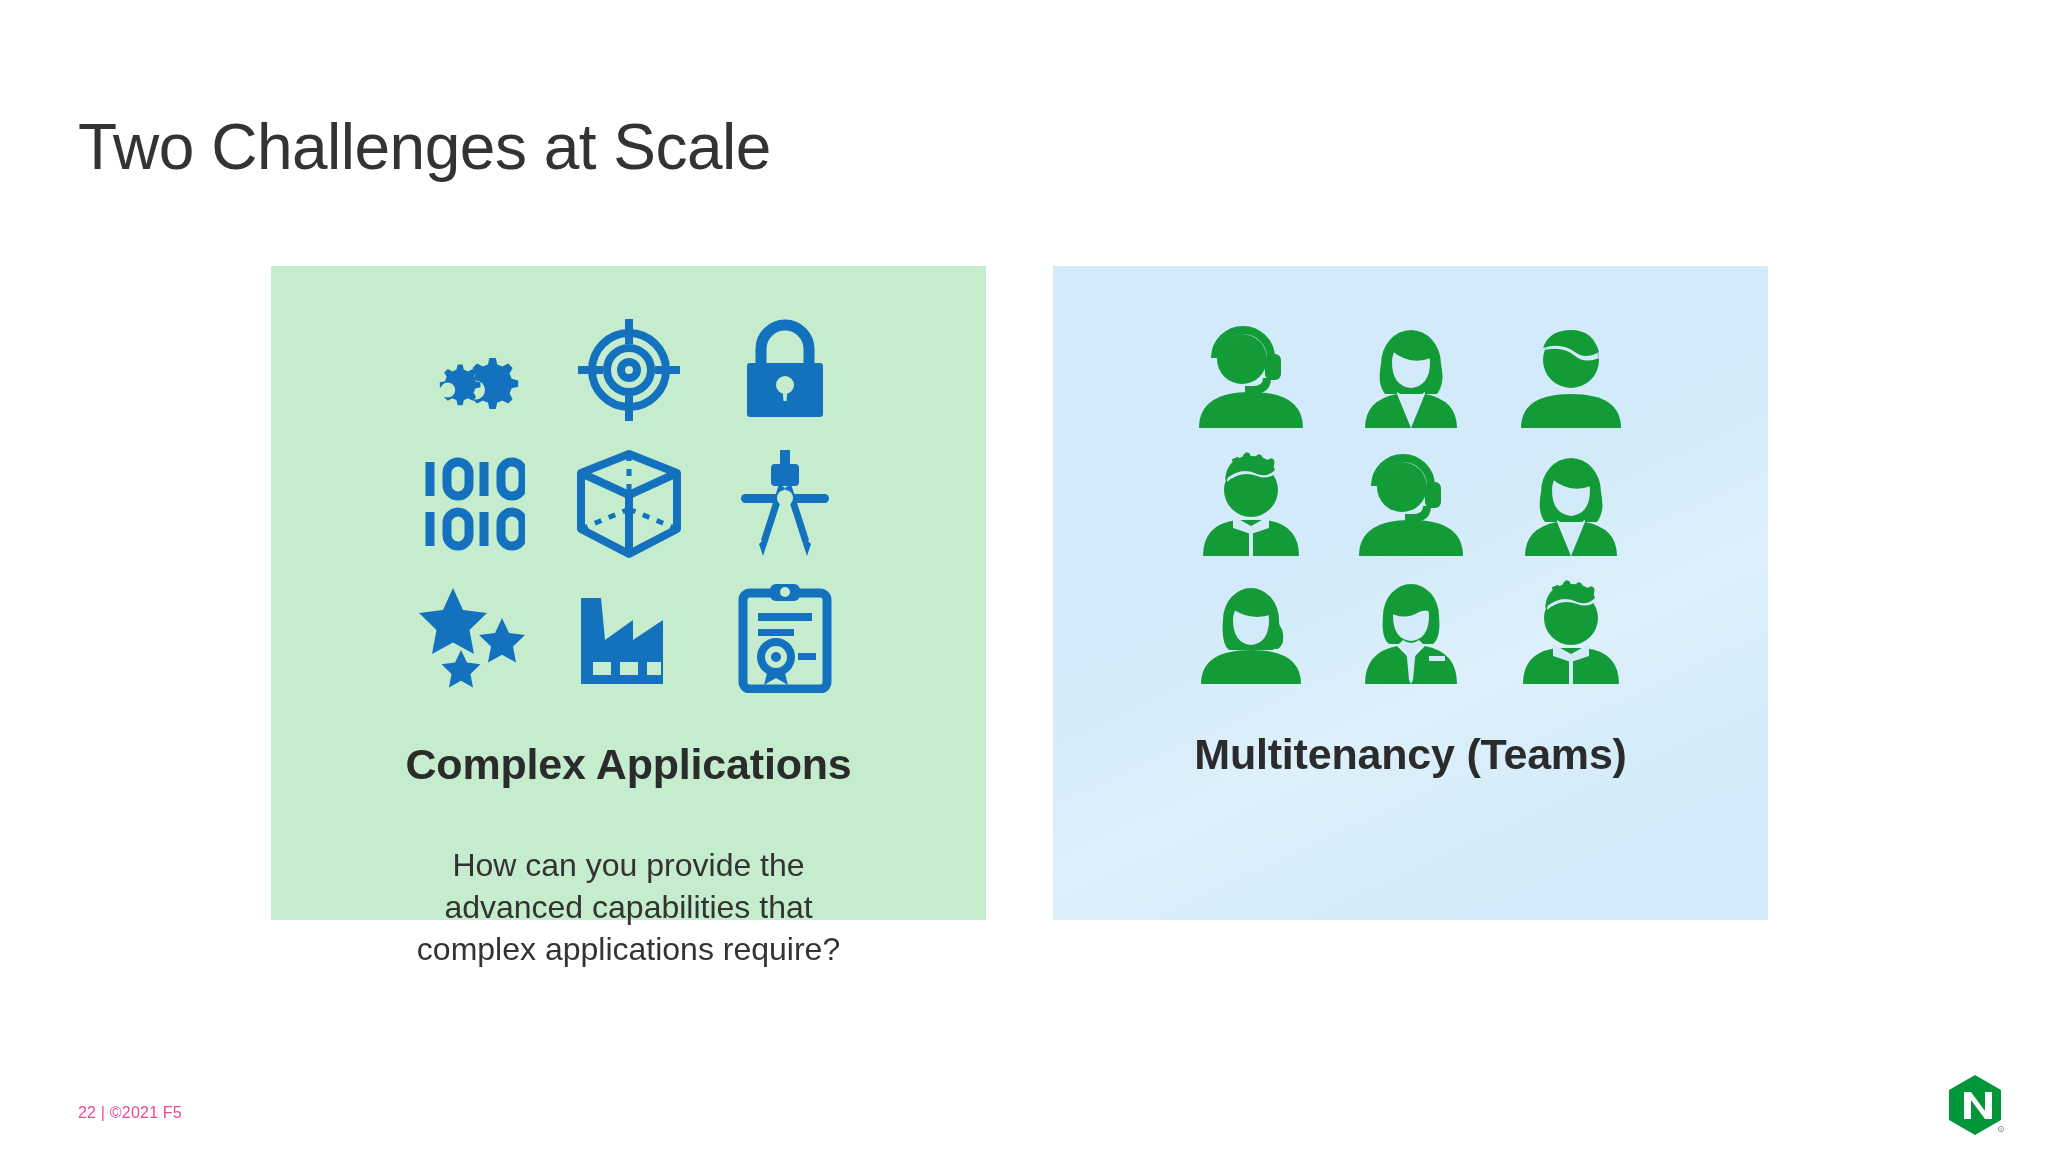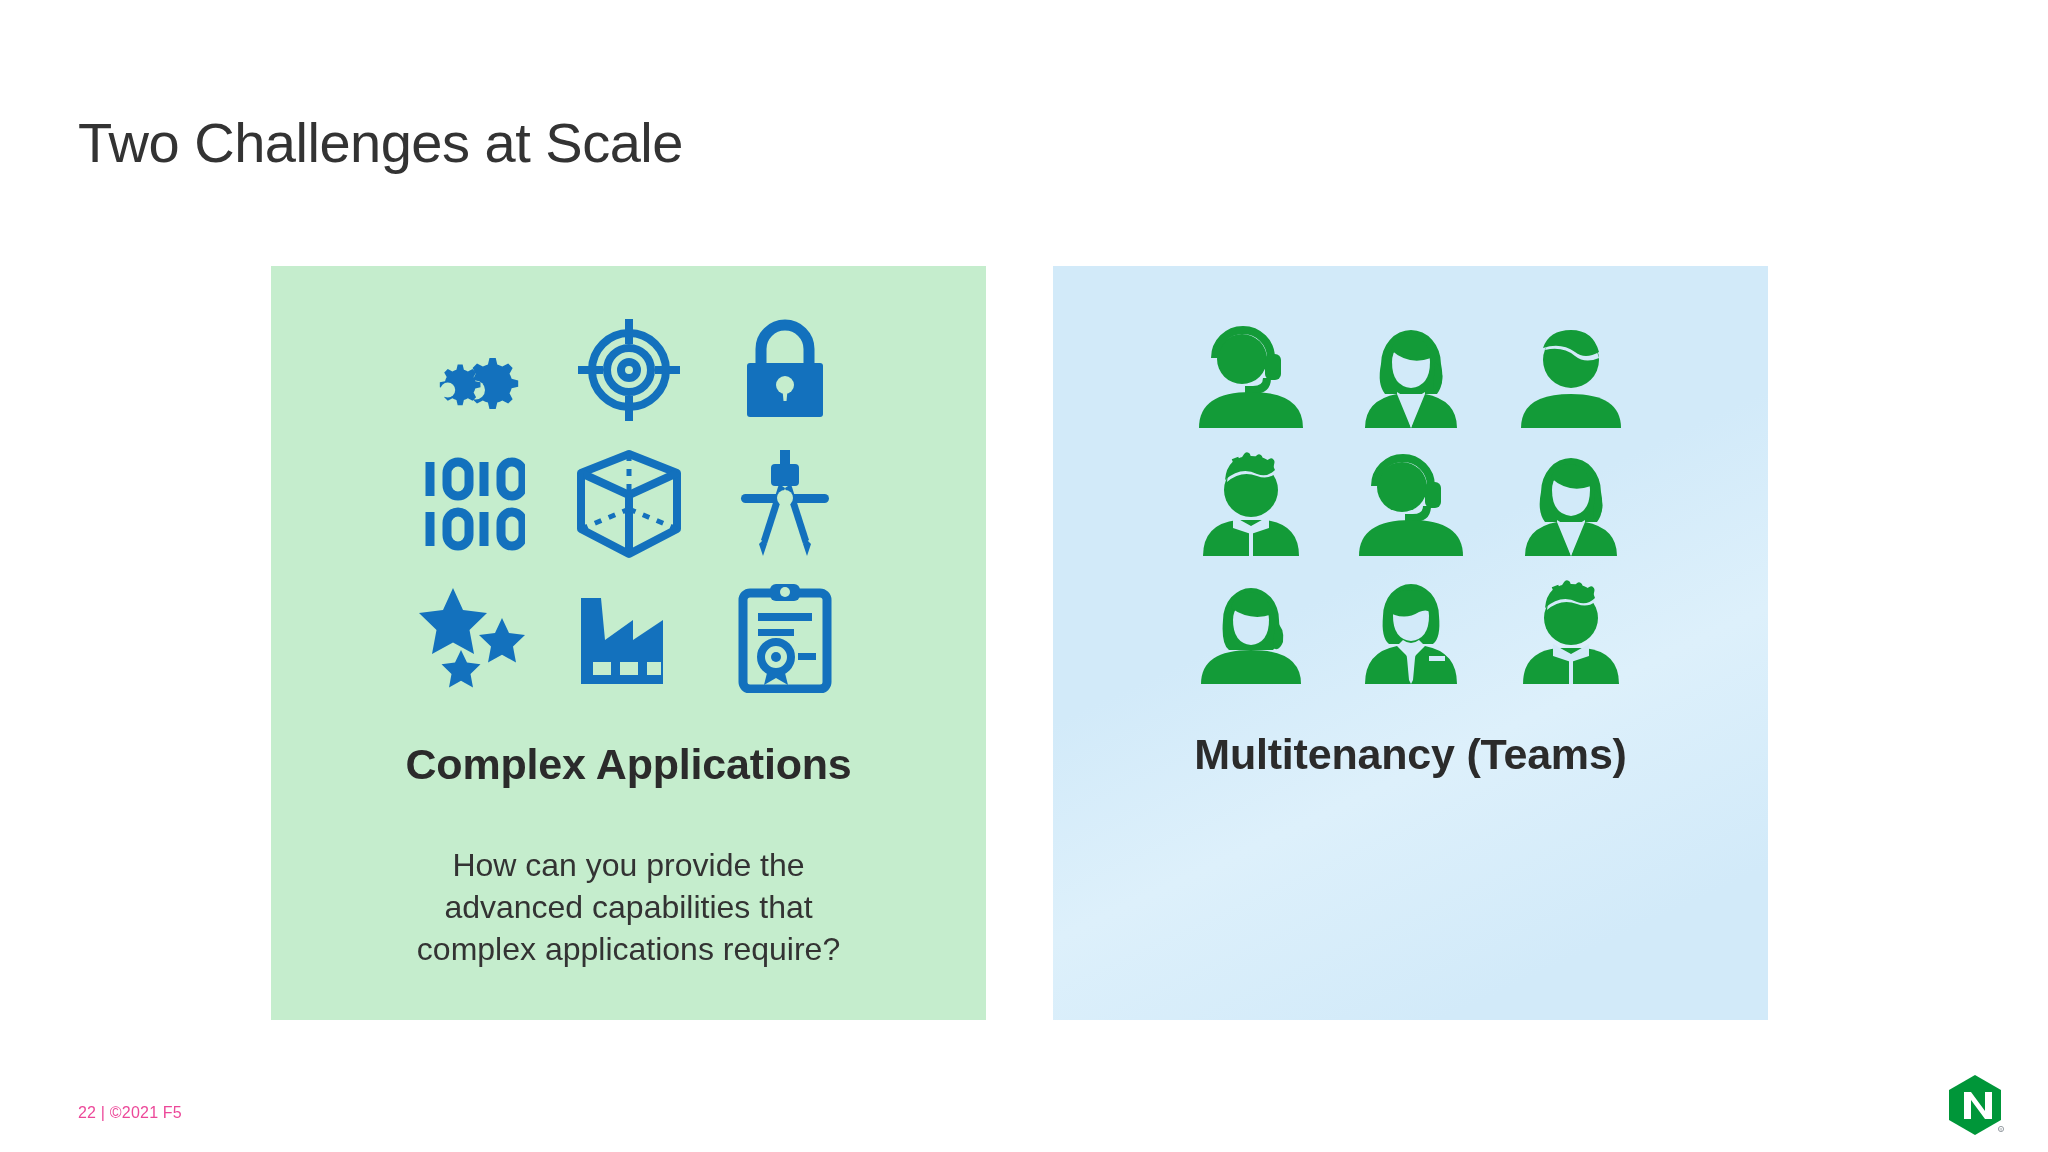--- a/index.html
+++ b/index.html
@@ -14,34 +14,34 @@
     overflow: hidden;
     font-family: "Liberation Sans", sans-serif;
     -webkit-font-smoothing: antialiased;
   }
 
   
   .slide-title {
     position: absolute;
     left: 78px;
     top: 112px;
-    font-size: 56px;
+    font-size: 64px;
     font-weight: 400;
     color: #333333;
     letter-spacing: -0.5px;
     line-height: 1.1;
     white-space: nowrap;
   }
 
   
   .card {
     position: absolute;
     top: 266px;
     width: 715px;
-    height: 754px;
+    height: 654px;
     box-sizing: border-box;
     display: flex;
     flex-direction: column;
     align-items: center;
   }
   .card-left {
     left: 271px;
     background: #c5edcd;
   }
   .card-right {

